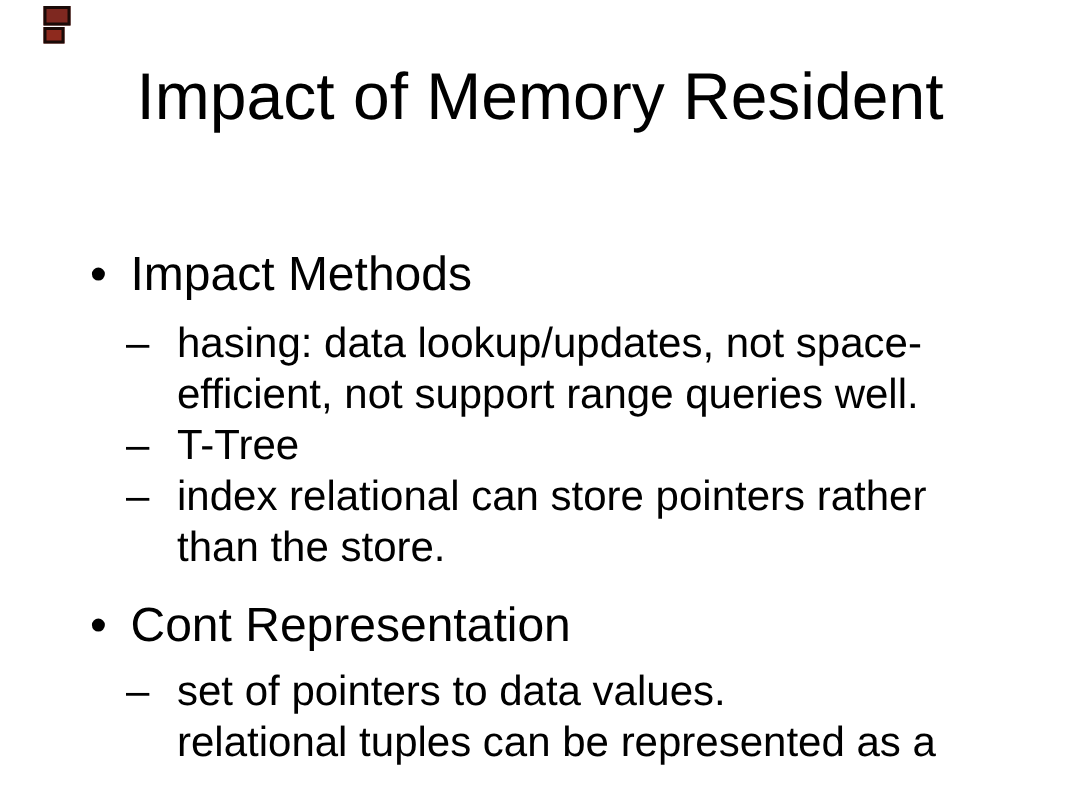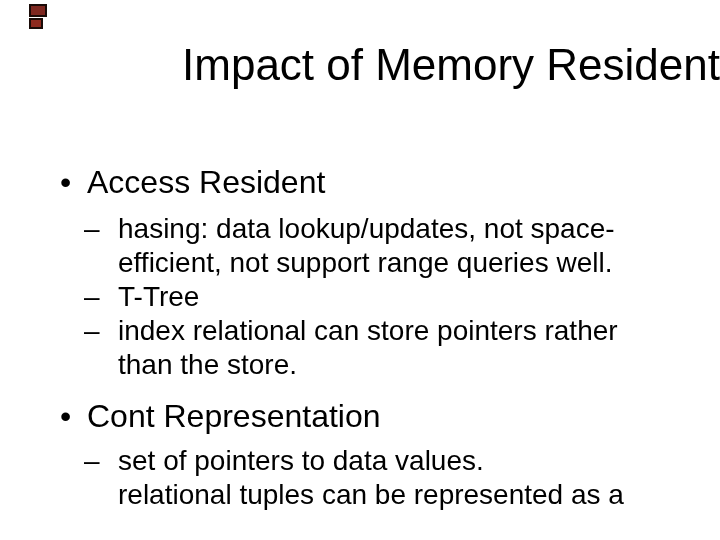--- a/index.html
+++ b/index.html
@@ -34,21 +34,21 @@
     top: 39px;
     left: 0;
     width: 720px;
     margin: 0;
     text-align: center;
     font-size: 44px;
     line-height: 52px;
     font-weight: 400;
     letter-spacing: 0;
   }
-  .title-line { display: block; text-align: right; }
+  .title-line { display: block; }
 
   
   .content {
     position: absolute;
     top: 163px;
     left: 0;
     width: 720px;
   }
   .bullet {
     display: flex;
@@ -81,21 +81,21 @@
 
   <h1 class="title">
     <span class="title-line">Impact of Memory Resident</span>
   </h1>
 
   <div class="content">
 
     <div class="bullet b1">
       <span class="marker">•</span>
       <span class="btext">
-        <span class="bline">Access Resident</span>
+        <span class="bline">Impact Methods</span>
       </span>
     </div>
 
     <div class="bullet b2 mt11">
       <span class="marker">–</span>
       <span class="btext">
         <div class="bline">hasing: data lookup/updates, not space-</div>
         <div class="bline">efficient, not support range queries well.</div>
       </span>
     </div>

